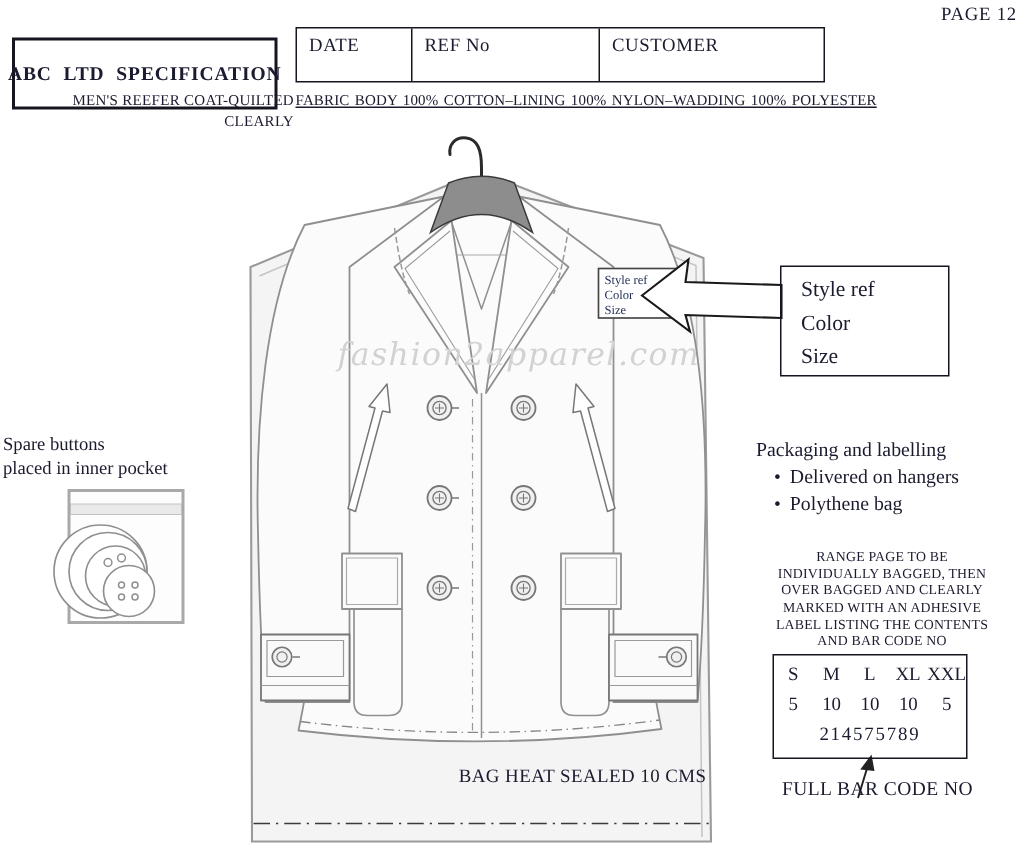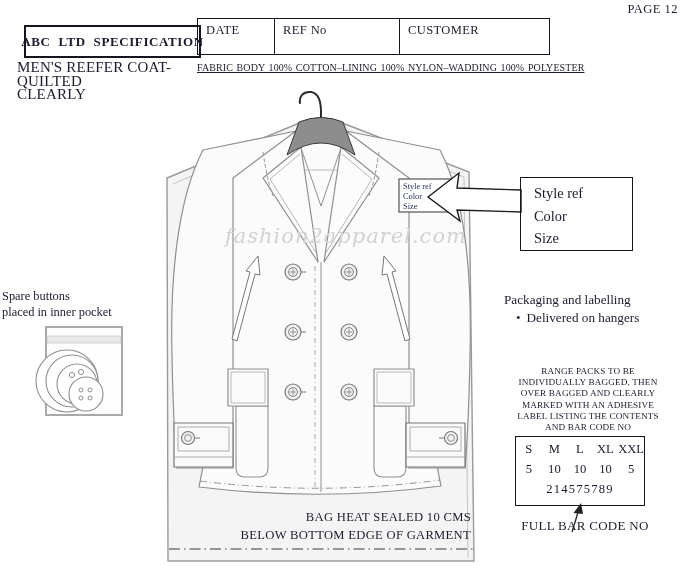--- a/index.html
+++ b/index.html
@@ -6,25 +6,25 @@
   body{
     width:681px;height:577px;position:relative;background:#ffffff;
     font-family:"Liberation Serif", serif;color:#1b1b2f;overflow:hidden;
   }
   .abs{position:absolute;}
   svg{position:absolute;left:0;top:0;}
 
   .page-label{right:3px;top:2px;font-size:12.5px;letter-spacing:.5px;}
 
   .company-box{
-    left:24px;top:25px;width:177px;height:33px;border:2px solid #15151f;
+    left:8px;top:25px;width:177px;height:48px;border:2px solid #15151f;
     box-sizing:border-box;display:flex;align-items:center;justify-content:center;
     font-weight:bold;font-size:13px;letter-spacing:.6px;word-spacing:4px;white-space:nowrap;
   }
-  .product-title{left:17px;top:61px;width:196px;text-align:left;font-size:15px;line-height:13.5px;letter-spacing:.2px;}
+  .product-title{left:0;top:61px;width:196px;text-align:right;font-size:10px;line-height:13.5px;letter-spacing:.2px;}
 
   .spec-table{left:197px;top:18px;height:37px;display:flex;border:1.5px solid #15151f;box-sizing:border-box;}
   .spec-cell{box-sizing:border-box;padding:4px 0 0 8px;font-size:12.5px;letter-spacing:.4px;}
   .spec-cell + .spec-cell{border-left:1.5px solid #15151f;}
   .w-date{width:76px;} .w-ref{width:125px;} .w-cust{width:150px;} .w-buyer{width:127px;}
 
   .fabric-note{left:197px;top:62px;font-size:10px;letter-spacing:.1px;word-spacing:1px;white-space:nowrap;text-decoration:underline;}
 
   .spare-note{left:2px;top:289px;width:165px;font-size:12.4px;line-height:15.5px;}
 
@@ -211,24 +211,25 @@
 
 <div class="abs callout-box">
   <div>Style ref</div>
   <div>Color</div>
   <div>Size</div>
 </div>
 
 <div class="abs packaging">
   <div class="pk-title">Packaging and labelling</div>
   <div class="pk-bullet"><span class="dot"></span><span>Delivered on hangers</span></div>
+  <div class="pk-bullet"><span class="dot"></span><span>Polythene bag</span></div>
 </div>
 
 <div class="abs range-note">
-  <div>RANGE PACKS TO BE</div>
+  <div>RANGE PAGE TO BE</div>
   <div>INDIVIDUALLY BAGGED, THEN</div>
   <div>OVER BAGGED AND CLEARLY</div>
   <div>MARKED WITH AN ADHESIVE</div>
   <div>LABEL LISTING THE CONTENTS</div>
   <div>AND BAR CODE NO</div>
 </div>
 
 <div class="abs size-box">
   <div class="size-row">
     <div>S</div>
@@ -244,14 +245,13 @@
     <div>10</div>
     <div>5</div>
   </div>
   <div class="barcode-line">214575789</div>
 </div>
 
 <div class="abs barcode-caption">FULL BAR CODE NO</div>
 
 <div class="abs bag-note">
   <div>BAG HEAT SEALED 10 CMS</div>
-  <div>BELOW BOTTOM EDGE OF GARMENT</div>
 </div>
 
 </body></html>

